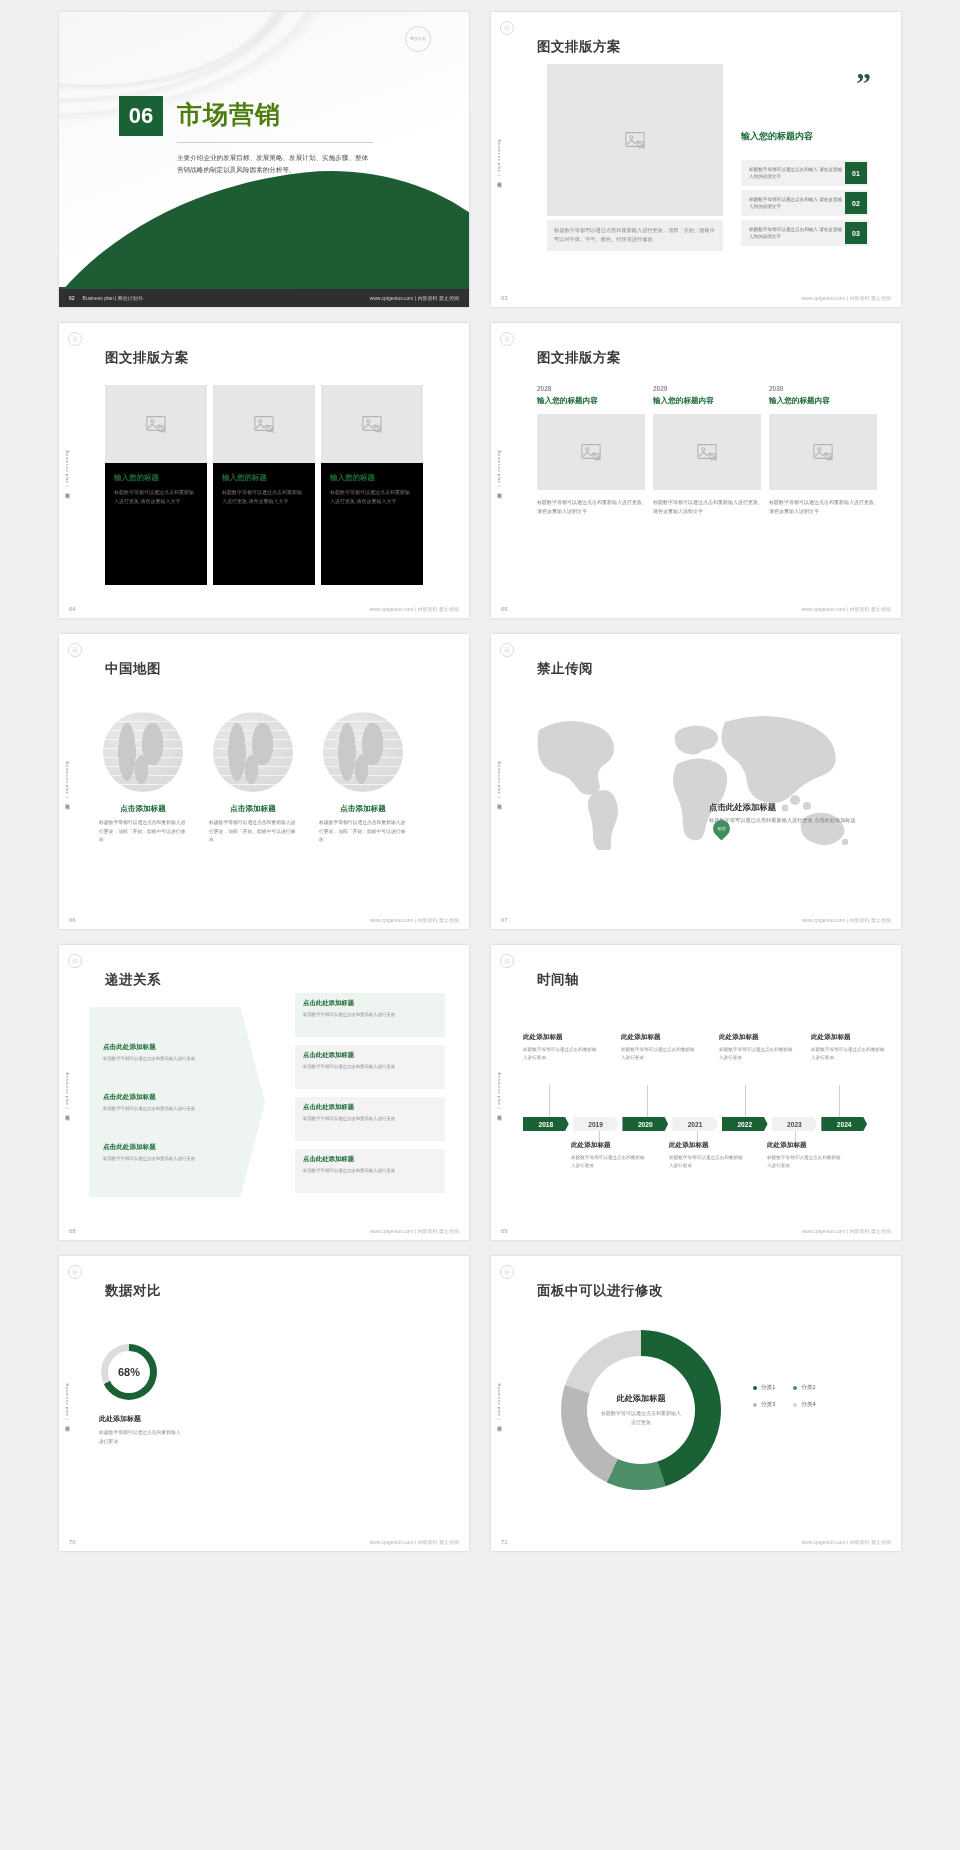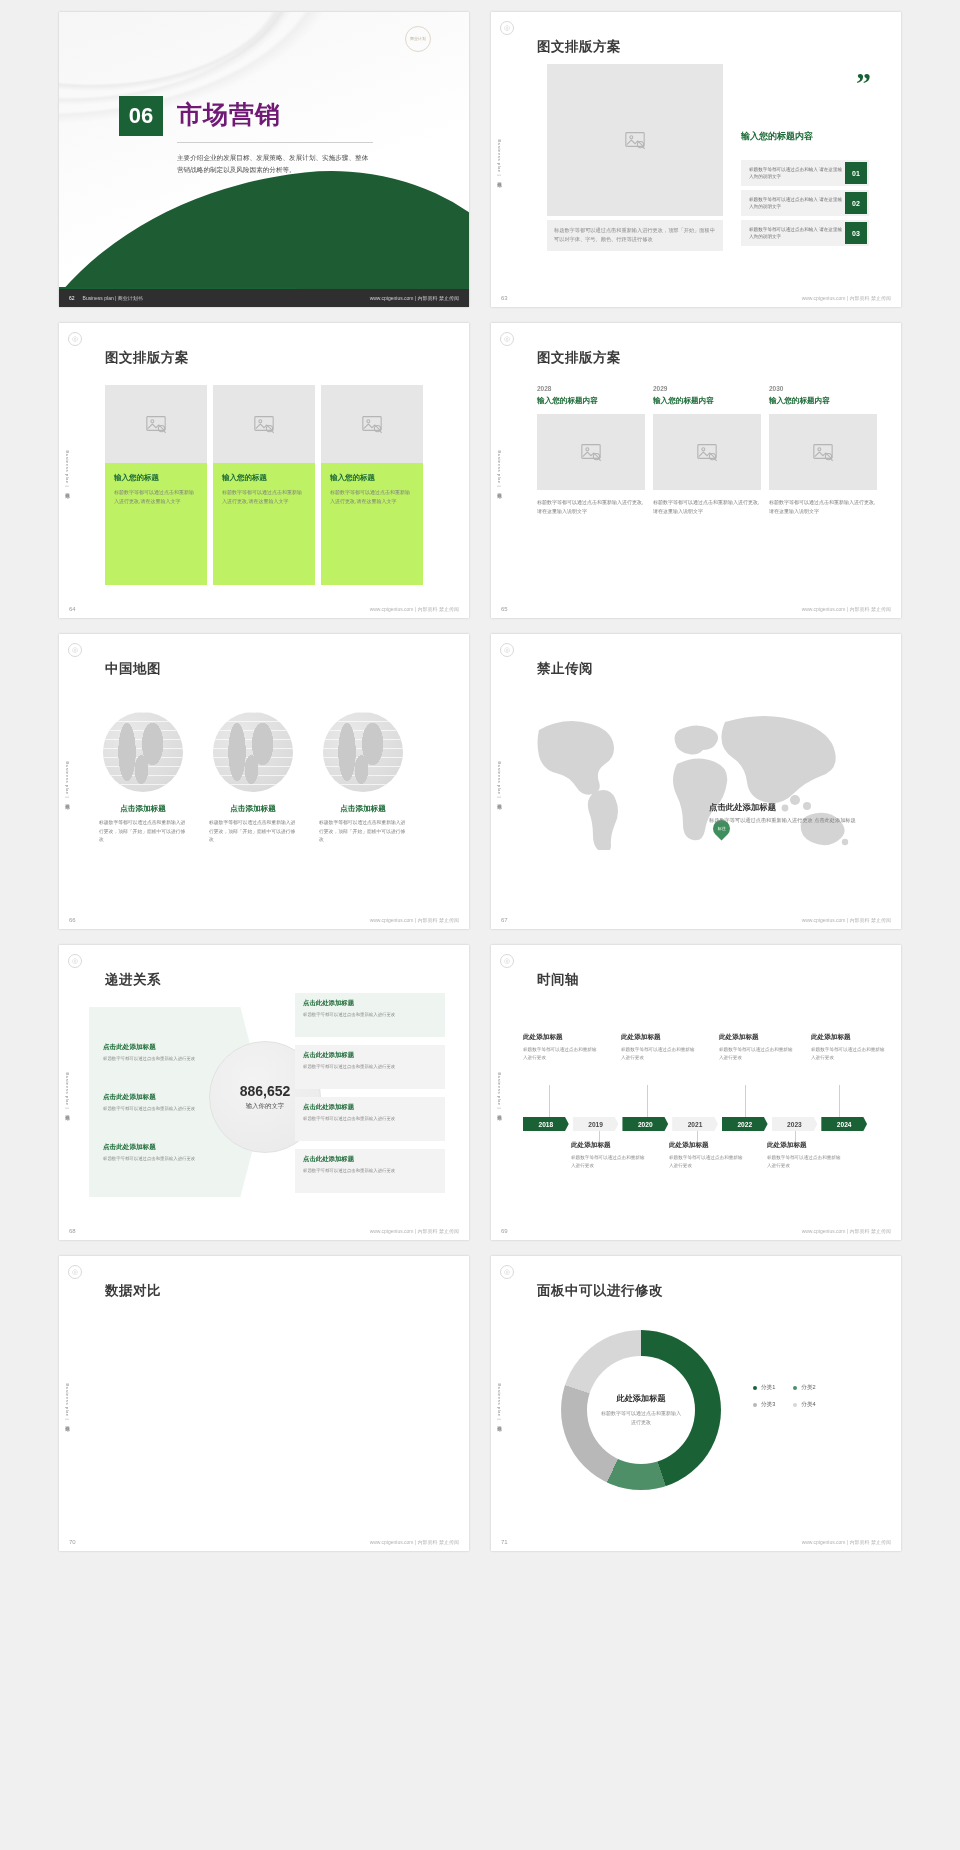--- a/index.html
+++ b/index.html
@@ -91,21 +91,21 @@
   }
   .cover .numbox {
     position:absolute; left: 60px; top: 84px;
     width: 44px; height: 40px;
     background:#1a6235;
     color:#fff; font-size: 22px; font-weight:bold;
     display:flex; align-items:center; justify-content:center;
   }
   .cover .bigtitle {
     position:absolute; left: 118px; top: 86px;
-    font-size: 25px; font-weight:bold; color:#701a75;
+    font-size: 25px; font-weight:bold; color:#4d7c0f;
     letter-spacing: 1px;
   }
   .cover .rule {
     position:absolute; left: 118px; top: 130px;
     width: 196px; height:1px; background:#cfcfcf;
   }
   .cover .desc {
     position:absolute; left:118px; top: 140px; width: 196px;
     font-size: 6.6px; line-height: 1.85; color:#4a4a4a;
   }
@@ -160,21 +160,21 @@
   }
   .s63 .row .txt { font-size:4.6px; line-height:1.6; color:#6f6f6f; padding-left:8px; flex:1;}
   .s63 .row .num {
     width: 22px; height: 22px; margin-right:2px;
     background:#1a6235; color:#fff; font-size:7px; font-weight:bold;
     display:flex; align-items:center; justify-content:center;
   }
   .s63 .r1 { top:148px; } .s63 .r2 { top:178px; } .s63 .r3 { top:208px; }
 
   
-  .s64 .card { position:absolute; top:62px; width:102px; height:200px; background:#bef264; }
+  .s64 .card { position:absolute; top:62px; width:102px; height:200px; background:#000000; }
   .s64 .card .ph { width:102px; height:78px; }
   .s64 .card h4 { margin:10px 9px 5px; font-size:7.5px; color:#1d6b38; }
   .s64 .card p { margin:0 9px; font-size:5px; line-height:1.85; color:#7d7d7d; }
   .s64 .c1 { left:46px; } .s64 .c2 { left:154px; } .s64 .c3 { left:262px; }
 
   
   .s65 .col { position:absolute; top:62px; width:108px; }
   .s65 .yr { font-size:6.5px; color:#8e8e8e; font-weight:bold; }
   .s65 .ttl { font-size:7.6px; color:#1d6b38; font-weight:bold; margin-top:4px; }
   .s65 .ph { margin-top:8px; width:108px; height:76px; }
@@ -553,24 +553,20 @@
       <div class="lbox l2">
         <h5>点击此处添加标题</h5>
         <p>标题数字等都可以通过点击和重新输入进行更改</p>
       </div>
       <div class="lbox l3">
         <h5>点击此处添加标题</h5>
         <p>标题数字等都可以通过点击和重新输入进行更改</p>
       </div>
     </div>
 
-    <div class="circle">
-      <div class="big">886,652</div>
-      <div class="sub">输入你的文字</div>
-    </div>
 
     <div class="rbox hl q1">
       <h5>点击此处添加标题</h5>
       <p>标题数字等都可以通过点击和重新输入进行更改</p>
     </div>
     <div class="rbox q2">
       <h5>点击此处添加标题</h5>
       <p>标题数字等都可以通过点击和重新输入进行更改</p>
     </div>
     <div class="rbox q3">
@@ -645,20 +641,27 @@
       <span class="pageno">69</span>
       <span>www.cpigenius.com | 内部资料 禁止传阅</span>
     </div>
   </div>
 
   <div class="slide s70">
     <div class="corner-logo">◎</div>
     <div class="vlabel">Business plan | 商业计划书</div>
     <h2 class="title">数据对比</h2>
 
+    <div class="item i1">
+      <div class="ring" style="background: conic-gradient(#1a6235 0 68%, #dcdcdc 68% 100%);">
+        <div class="inner">68%</div>
+      </div>
+      <h5>此处添加标题</h5>
+      <p>标题数字等都可以通过点击和重新输入进行更改</p>
+    </div>
 
     <div class="footer">
       <span class="pageno">70</span>
       <span>www.cpigenius.com | 内部资料 禁止传阅</span>
     </div>
   </div>
 
   <div class="slide s71">
     <div class="corner-logo">◎</div>
     <div class="vlabel">Business plan | 商业计划书</div>

